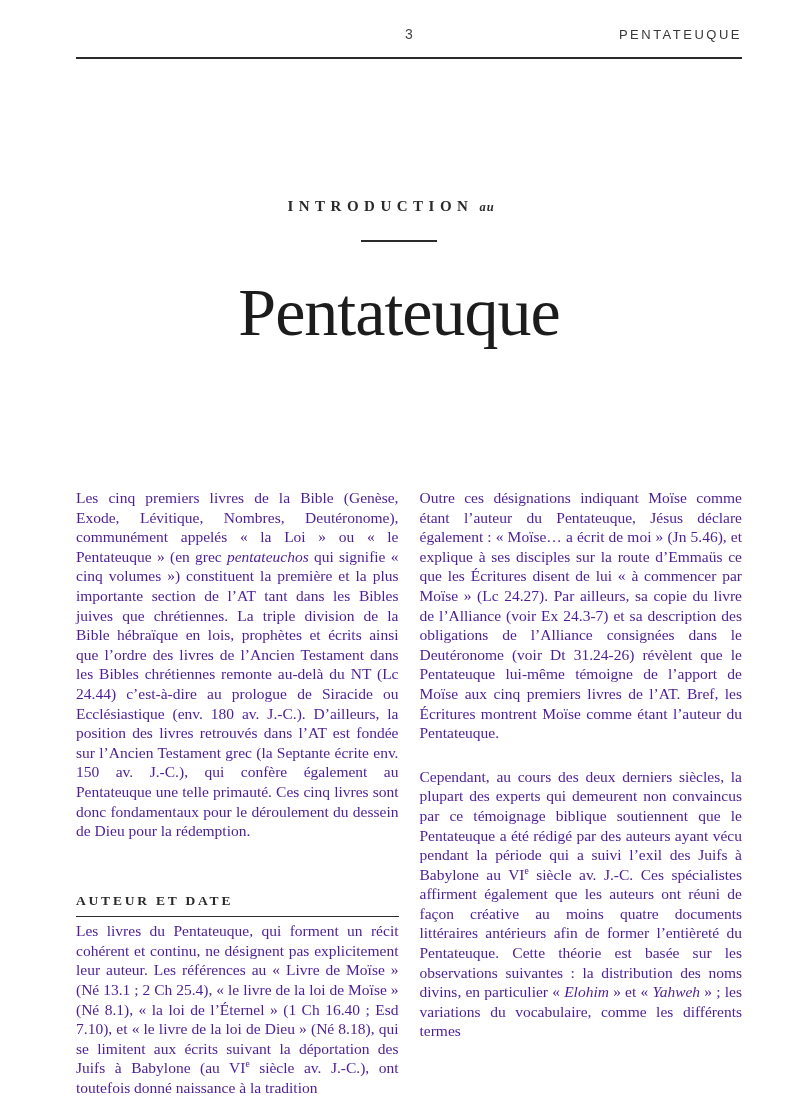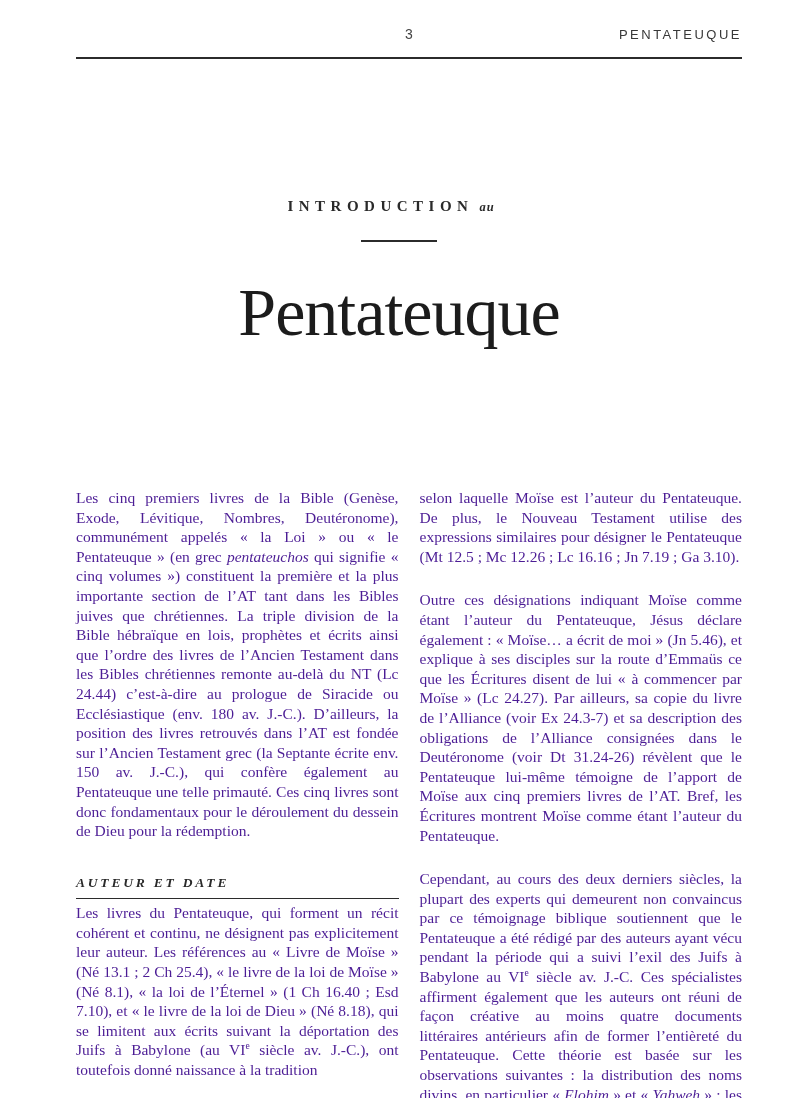--- a/index.html
+++ b/index.html
@@ -57,21 +57,21 @@
   }
   .col { flex:1 1 0; min-width:0; }
   .col p {
     font-size:15.5px; line-height:19.6px;
     text-align:justify; color:#4c1d95;
     hyphens:auto; -webkit-hyphens:auto;
   }
   .col p + p { margin-top:24px; }
   .col p i { font-style:italic; }
   .col p sup { font-size:0.62em; line-height:0; vertical-align:super; }
-  .section-head { margin-top:34px;font-style:italic; }
+  .section-head { margin-top:52px; }
   .section-heading-label {
     font-size:13.5px; font-weight:700; letter-spacing:2.8px;
     color:#2a2a2a;
   }
   .section-rule { height:1.5px; background:#2b2b2b; margin-top:7px; }
   .section-head + p { margin-top:4px; }
 </style>
 </head>
 <body>
 
@@ -96,19 +96,18 @@
 
       <div class="section-head">
         <div class="section-heading-label">AUTEUR ET DATE</div>
         <div class="section-rule"></div>
       </div>
 
       <p>Les livres du Pentateuque, qui forment un récit cohérent et continu, ne désignent pas explicitement leur auteur. Les références au « Livre de Moïse » (Né 13.1 ; 2 Ch 25.4), « le livre de la loi de Moïse » (Né 8.1), « la loi de l’Éternel » (1 Ch 16.40 ; Esd 7.10), et « le livre de la loi de Dieu » (Né 8.18), qui se limitent aux écrits suivant la déportation des Juifs à Babylone (au VI<sup>e</sup> siècle av. J.-C.), ont toutefois donné naissance à la tradition</p>
     </div>
 
     <div class="col">
-      <p>selon laquelle Moïse est l’auteur du Pentateuque. De plus, le Nouveau Testament utilise des expressions similaires pour désigner le Pentateuque (Mt 12.5 ; Mc 12.26 ; Lc 16.16 ; Jn 7.19 ; Ga 3.10).</p>
       <p>Outre ces désignations indiquant Moïse comme étant l’auteur du Pentateuque, Jésus déclare également : « Moïse… a écrit de moi » (Jn 5.46), et explique à ses disciples sur la route d’Emmaüs ce que les Écritures disent de lui « à commencer par Moïse » (Lc 24.27). Par ailleurs, sa copie du livre de l’Alliance (voir Ex 24.3-7) et sa description des obligations de l’Alliance consignées dans le Deutéronome (voir Dt 31.24-26) révèlent que le Pentateuque lui-même témoigne de l’apport de Moïse aux cinq premiers livres de l’AT. Bref, les Écritures montrent Moïse comme étant l’auteur du Pentateuque.</p>
       <p>Cependant, au cours des deux derniers siècles, la plupart des experts qui demeurent non convaincus par ce témoignage biblique soutiennent que le Pentateuque a été rédigé par des auteurs ayant vécu pendant la période qui a suivi l’exil des Juifs à Babylone au VI<sup>e</sup> siècle av. J.-C. Ces spécialistes affirment également que les auteurs ont réuni de façon créative au moins quatre documents littéraires antérieurs afin de former l’entièreté du Pentateuque. Cette théorie est basée sur les observations suivantes : la distribution des noms divins, en particulier « <i>Elohim</i> » et « <i>Yahweh</i> » ; les variations du vocabulaire, comme les différents termes</p>
     </div>
 
   </div>
 </div>
 
 </body></html>

